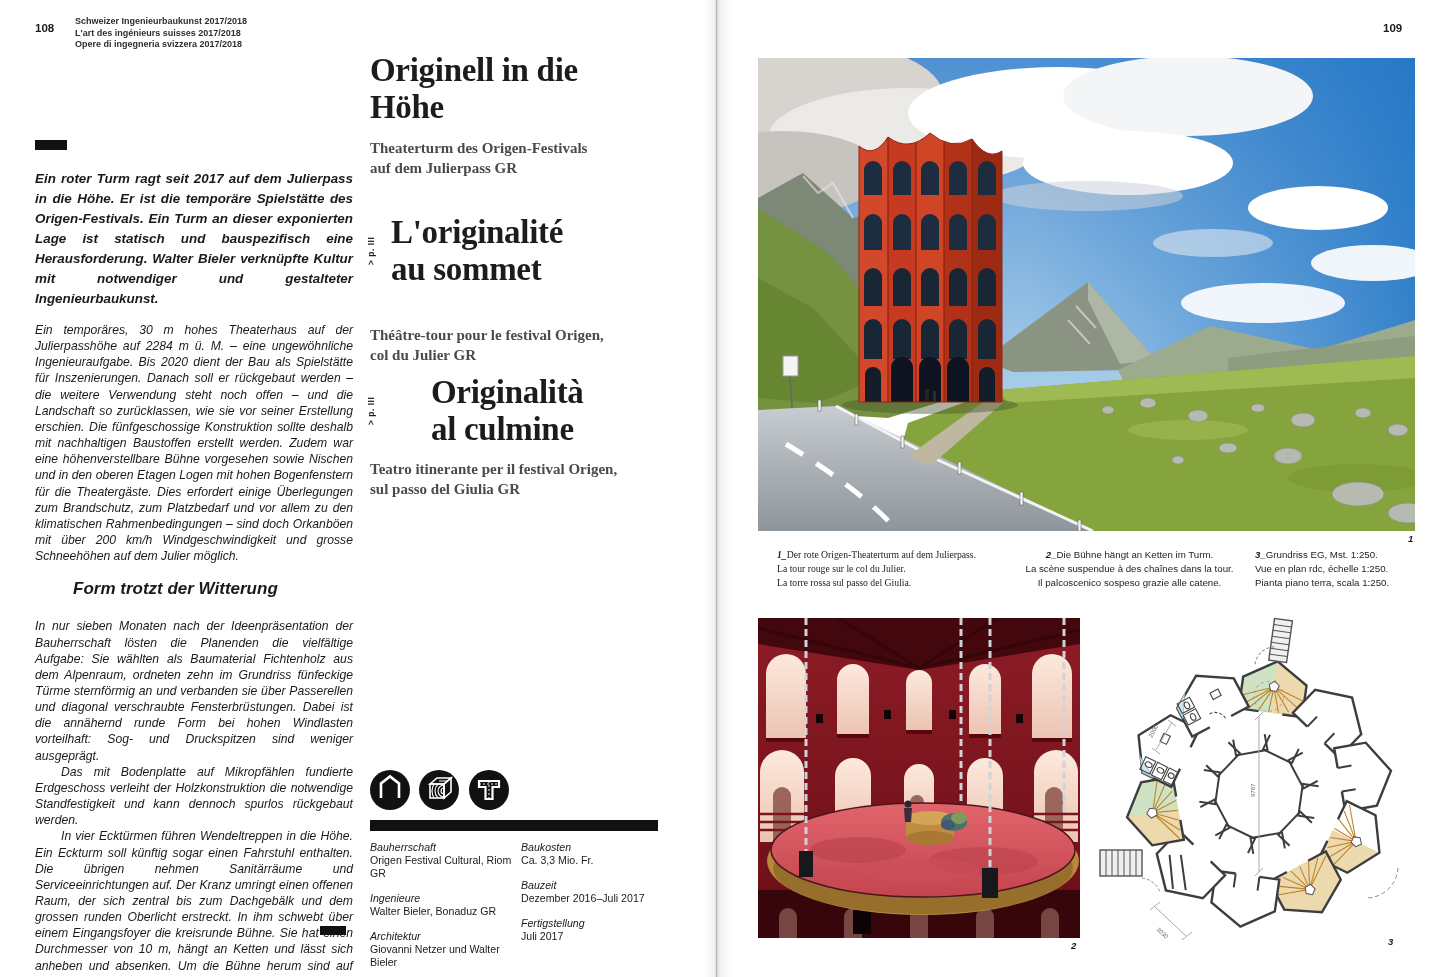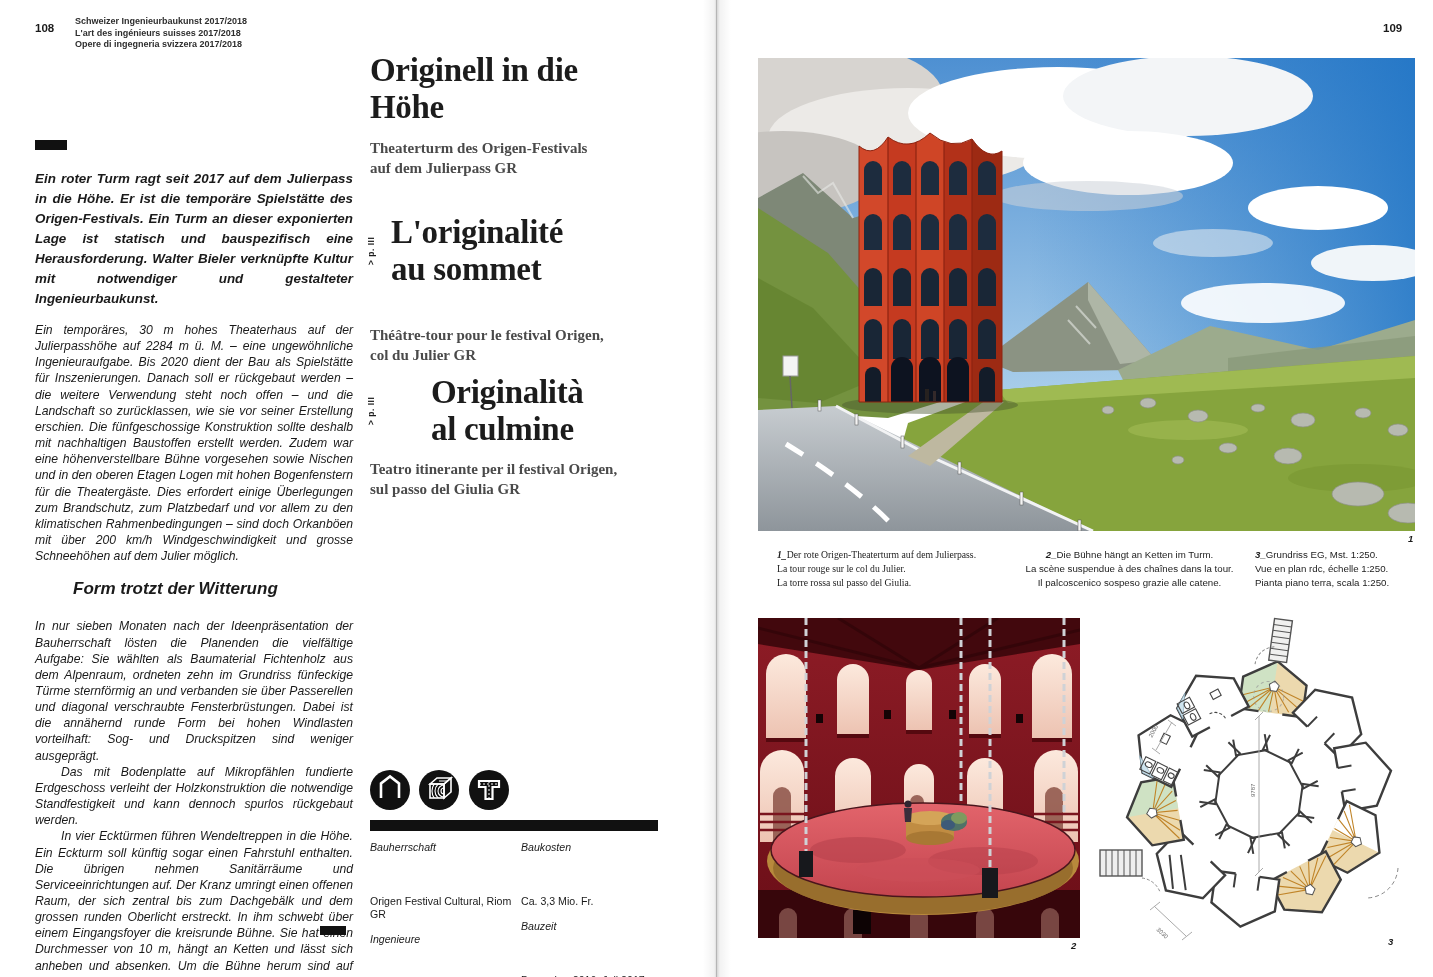--- a/index.html
+++ b/index.html
@@ -21,21 +21,21 @@
   .body-p.indent{text-indent:26px;}
   .subhead{font-size:17px;font-weight:bold;font-style:italic;margin:15px 0 19px 0;padding-left:38px;}
   
   .display-title{font-family:"Liberation Serif",serif;font-weight:bold;font-size:33px;line-height:37px;
                  letter-spacing:-.3px;white-space:pre-line;color:#1c1c1c;}
   .subtitle{font-family:"Liberation Serif",serif;font-weight:bold;font-size:15px;line-height:19.5px;
             color:#4a4a4a;white-space:pre-line;}
   .vref{font-size:8.5px;font-weight:bold;color:#1c1c1c;writing-mode:vertical-rl;transform:rotate(180deg);letter-spacing:.5px;}
   .blackbar{background:#111;}
   .credit-label{font-size:10.6px;font-weight:normal;font-style:italic;line-height:13px;}
-  .credit-value{font-size:10.6px;line-height:13px;margin-top:41px;}
+  .credit-value{font-size:10.6px;line-height:13px;}
   .credit-group{margin-bottom:12px;}
   
   .icon-circle{width:40px;height:40px;border-radius:50%;background:#111;display:inline-block;margin-right:5px;}
   
   .caption{font-size:9.7px;line-height:13.8px;color:#1c1c1c;}
   .capnum{font-weight:bold;font-style:italic;}
   .fignum{font-size:9.5px;font-weight:bold;font-style:italic;color:#1a1a1a;}
   figure{margin:0;padding:0;}
   svg{display:block;}
 </style>

